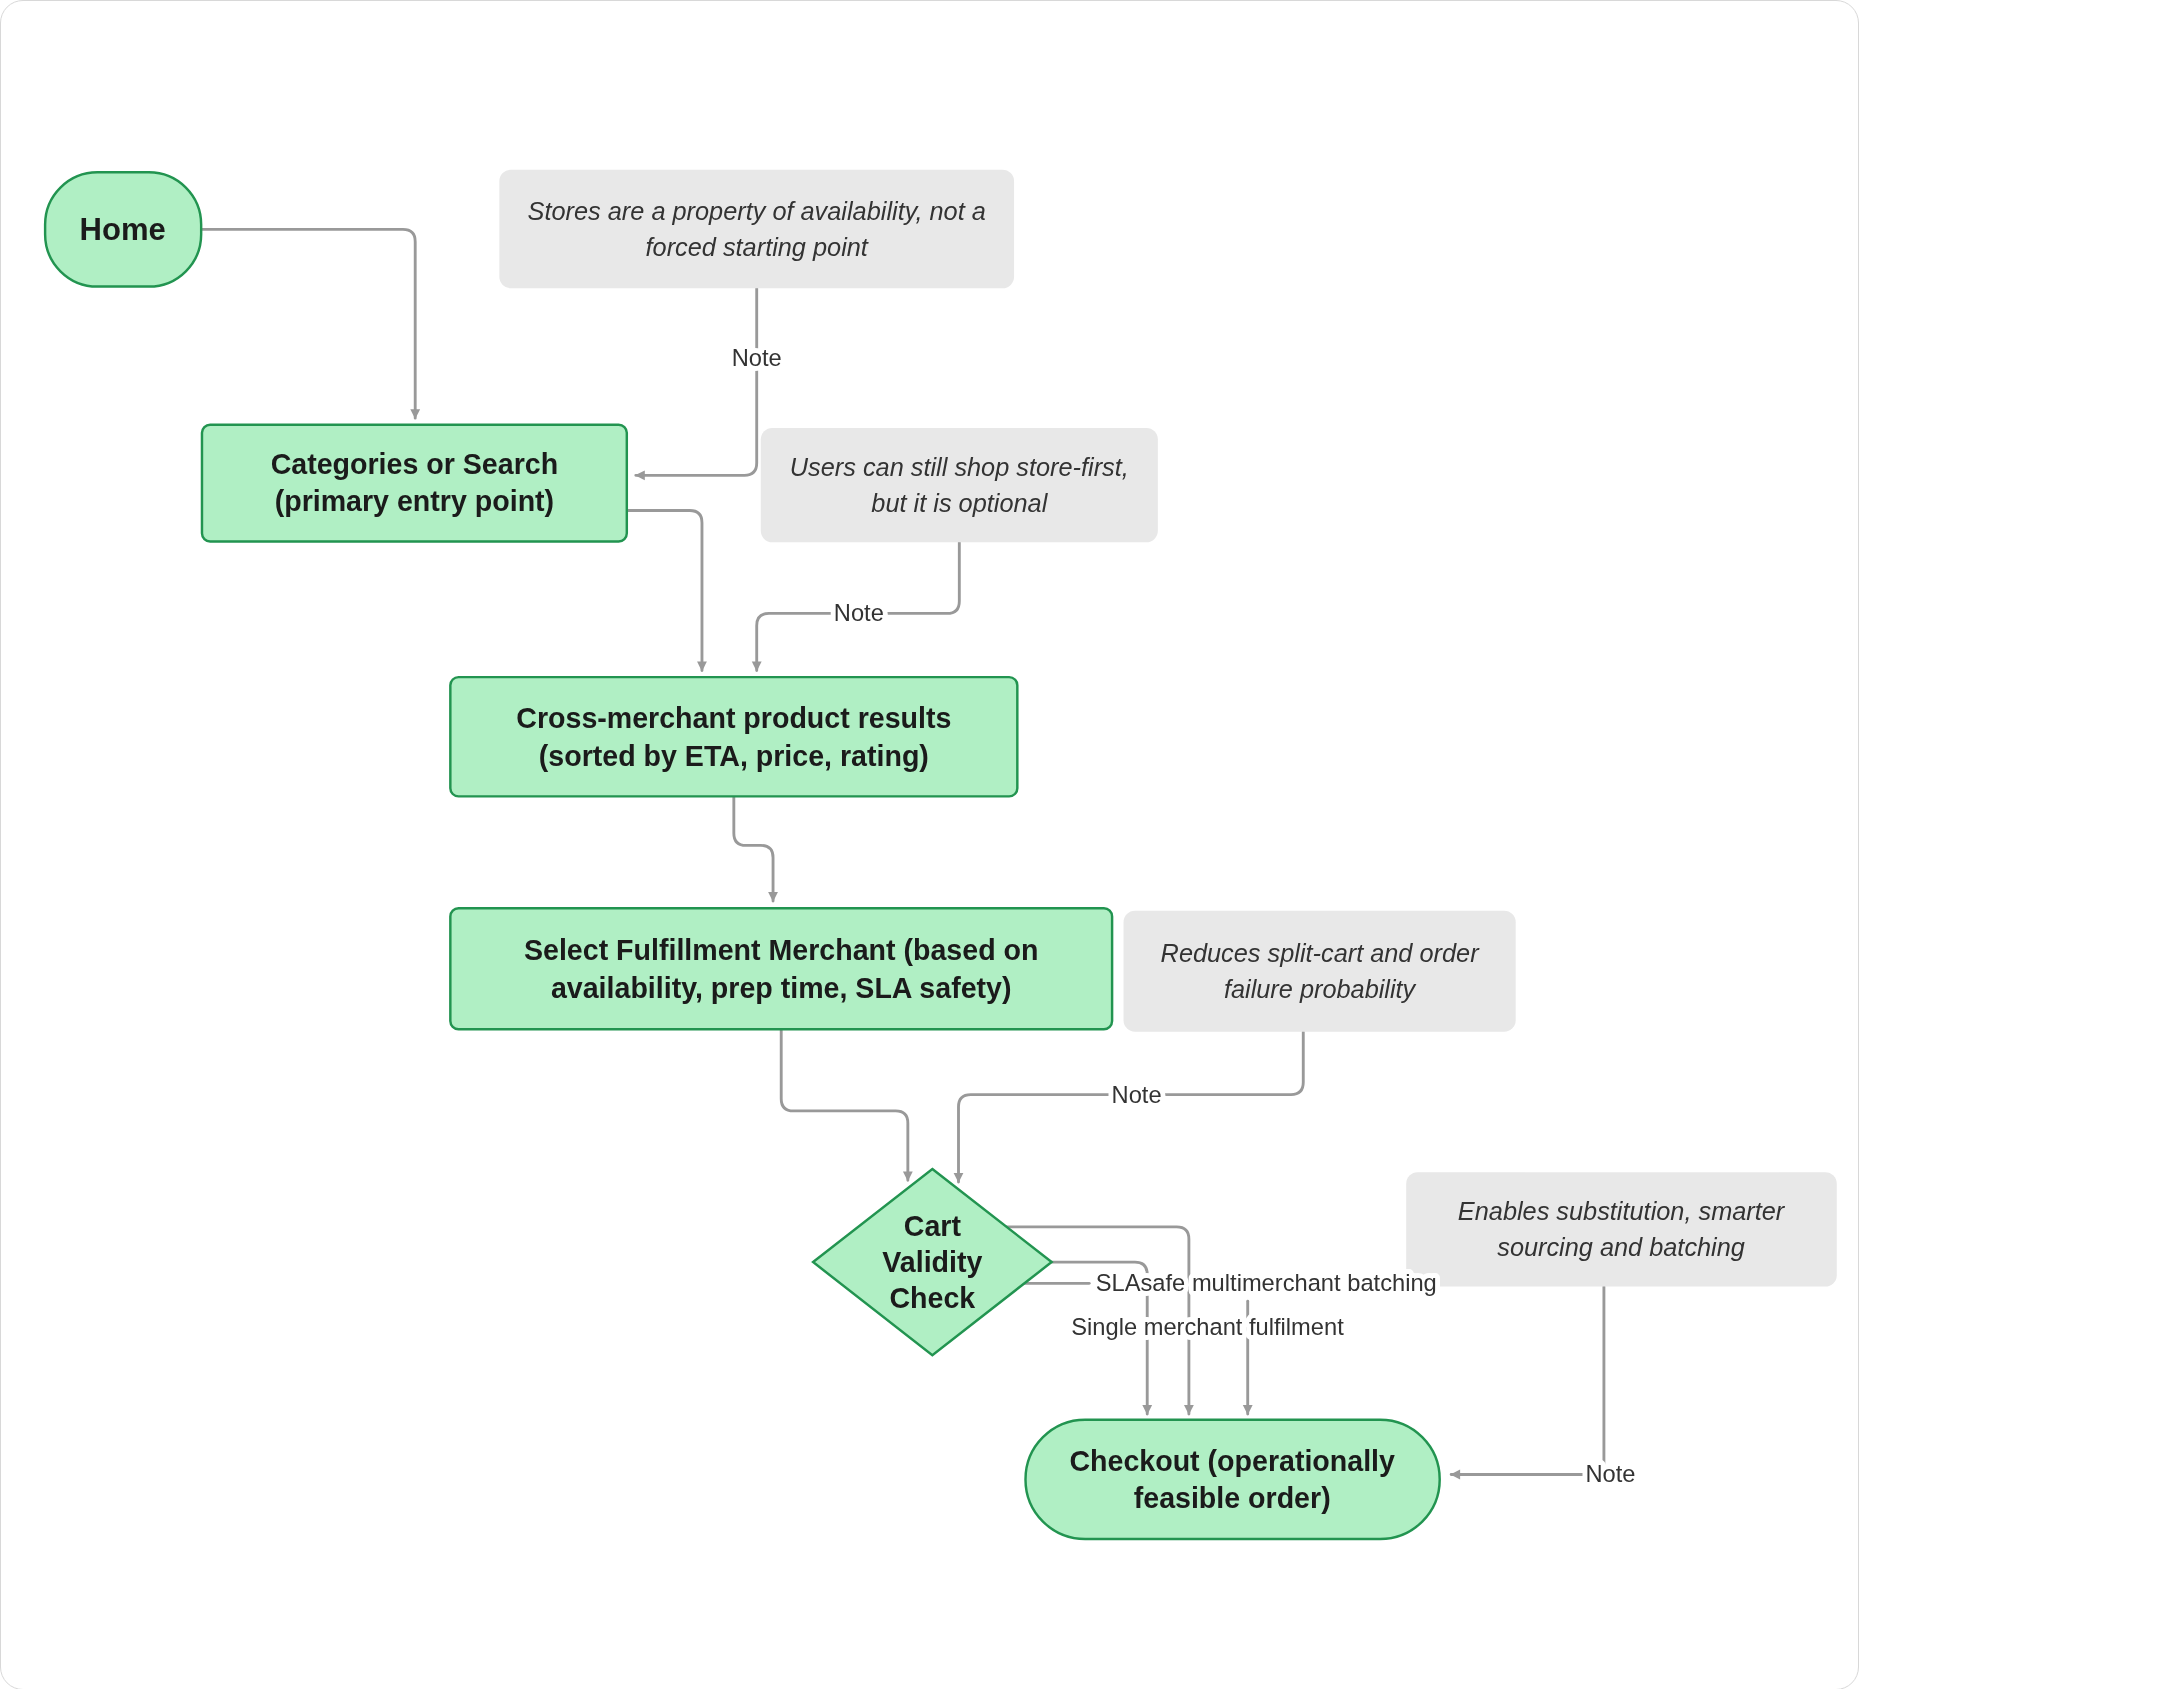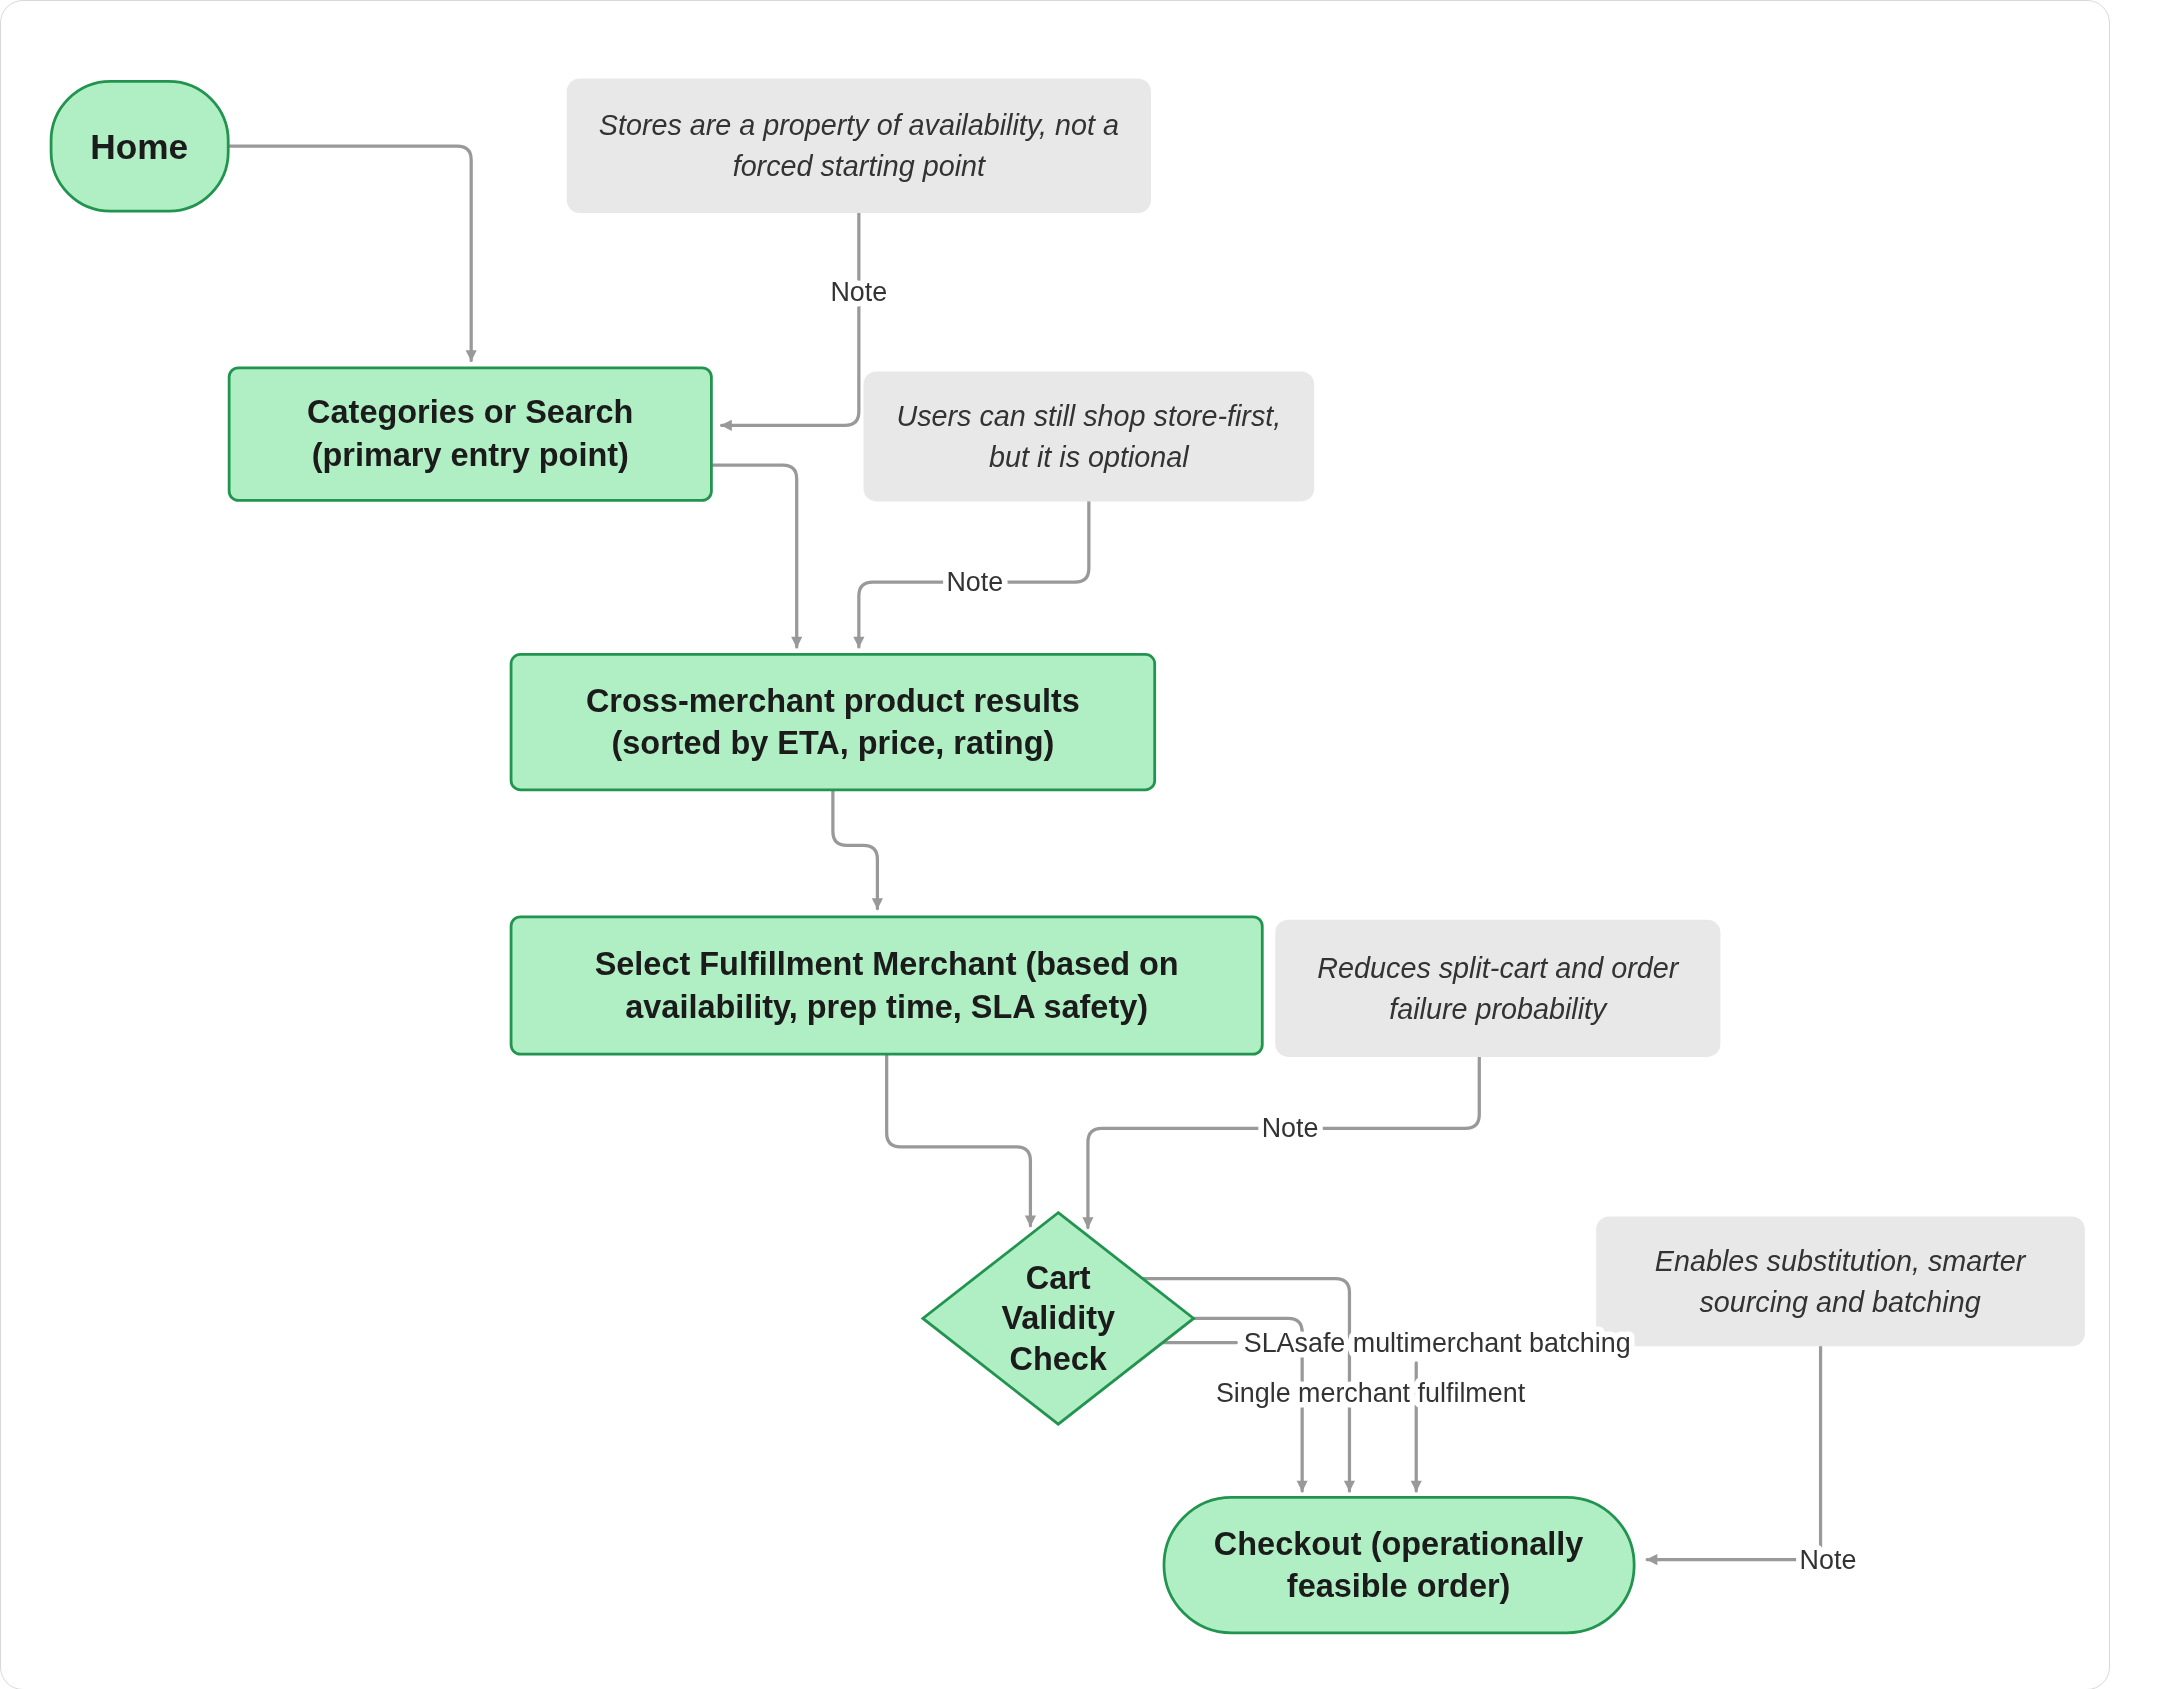--- a/index.html
+++ b/index.html
@@ -3,21 +3,21 @@
 <meta charset="utf-8">
 <style>
   html, body {
     margin: 0;
     padding: 0;
     background: #ffffff;
     font-family: "Liberation Sans", sans-serif;
   }
   .canvas {
     position: relative;
-    width: 2110px;
+    width: 1859px;
     height: 1690px;
     background: #ffffff;
     border: 1.9px solid #d8d8d8;
     border-radius: 23px;
     box-sizing: border-box;
     overflow: hidden;
   }
   svg { display: block; width: 100%; height: 100%; }
 
   .edge {

